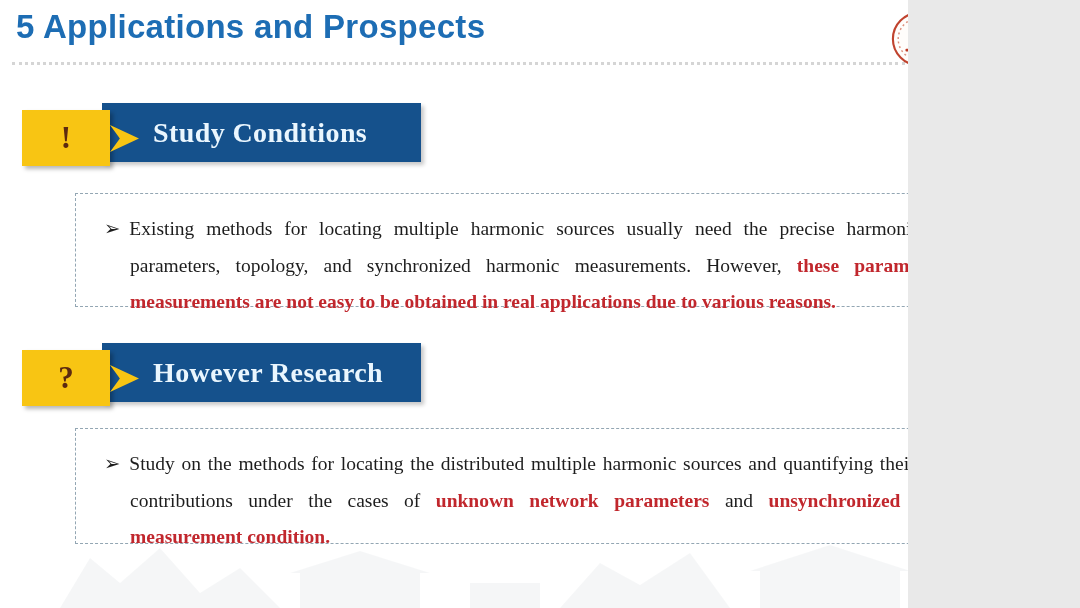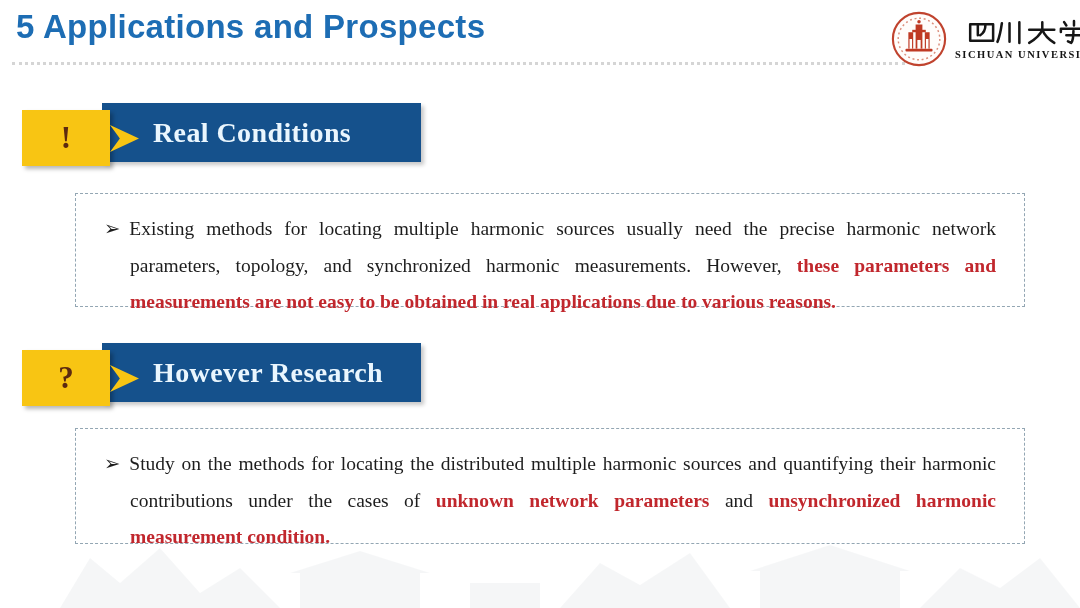--- a/index.html
+++ b/index.html
@@ -1,17 +1,17 @@
 <!DOCTYPE html>
 <html><head>
 <meta charset="utf-8">
 <style>
   html,body{margin:0;padding:0;background:#e9e9e9;}
   .slide{
-    position:relative;width:1080px;height:608px;background:#ffffff;
+    position:relative;width:908px;height:608px;background:#ffffff;
     overflow:hidden;font-family:"Liberation Serif",serif;
   }
   
   .page-title{
     position:absolute;left:16px;top:8px;
     font-family:"Liberation Sans",sans-serif;font-weight:700;font-size:33px;
     color:#1d6db4;letter-spacing:.3px;white-space:nowrap;
   }
   .title-rule{
     position:absolute;left:12px;top:62px;width:893px;height:0;
@@ -101,21 +101,21 @@
         <path d="M88,3 L90,6 M97,2 V6 M106,3 L104,6 M85,9 H107 M85,9 V12 M107,9 V12 M90,15 H103 M96.5,11 C96.5,16 96.5,19 94.5,22 L91.5,20.5"></path>
       </svg>
       <div class="logo-en">SICHUAN UNIVERSITY</div>
     </div>
   </div>
 
   <div class="banner" id="banner-1">
     <div class="bar"></div>
     <div class="badge">!</div>
     <div class="arrow"></div>
-    <div class="label">Real Conditions</div>
+    <div class="label">Study Conditions</div>
   </div>
 
   <div class="textbox" id="textbox-1">
     <p><span class="marker">➢</span><span><span>Existing methods for locating multiple harmonic sources usually need the precise harmonic network parameters, topology, and synchronized harmonic measurements. However, </span><span class="em">these parameters and measurements are not easy to be obtained in real applications due to various reasons.</span></span></p>
   </div>
 
   <div class="banner" id="banner-2">
     <div class="bar"></div>
     <div class="badge">?</div>
     <div class="arrow"></div>

